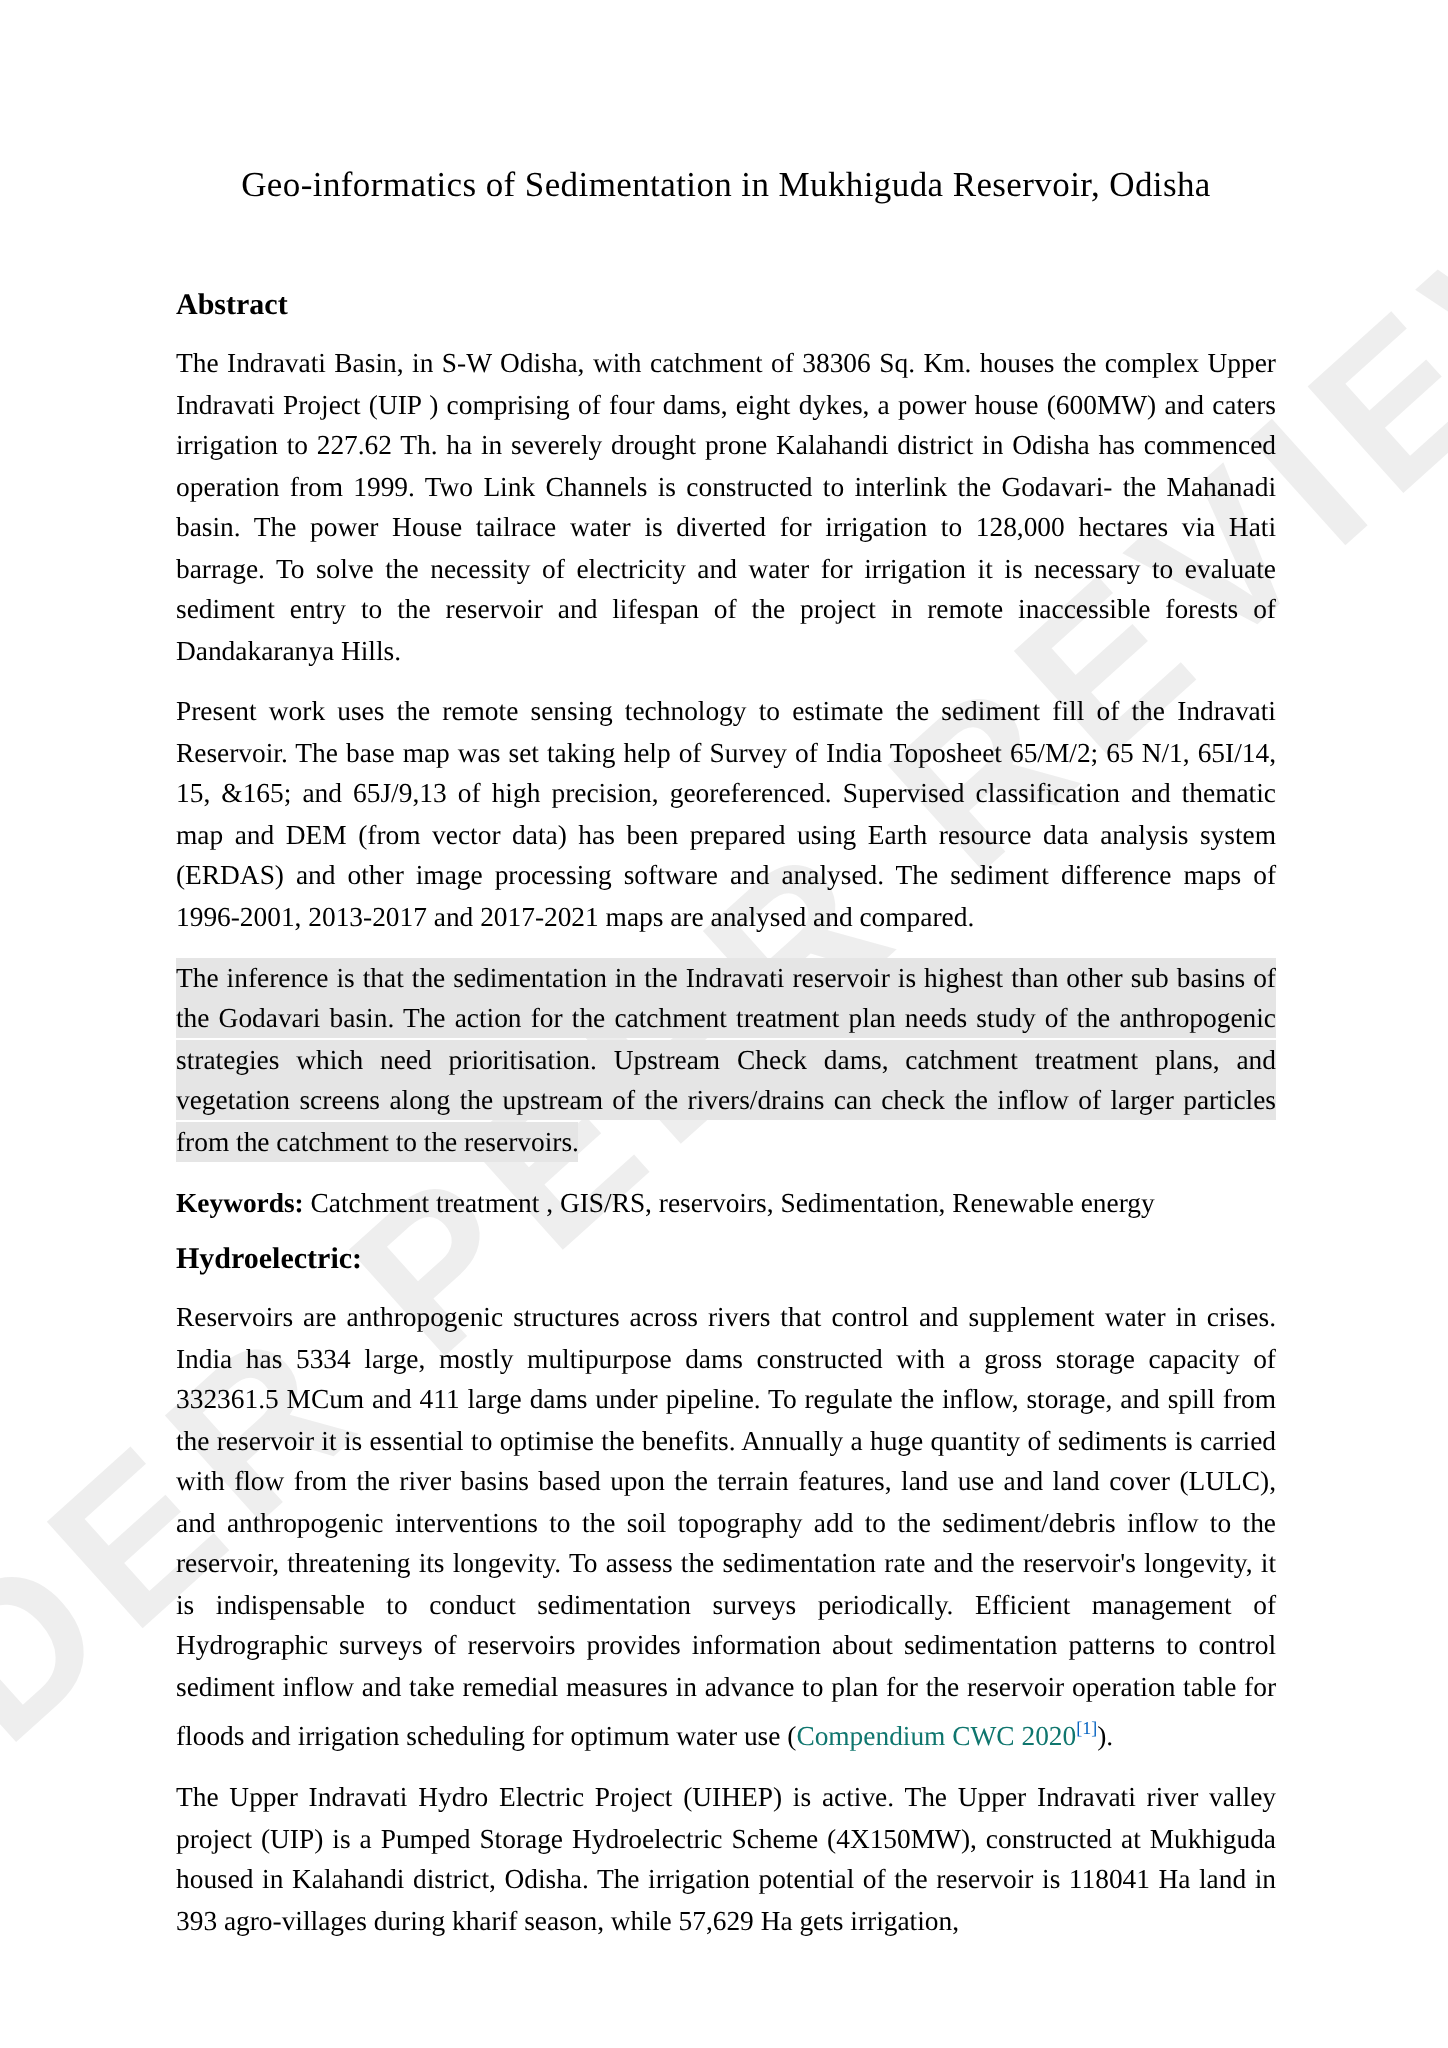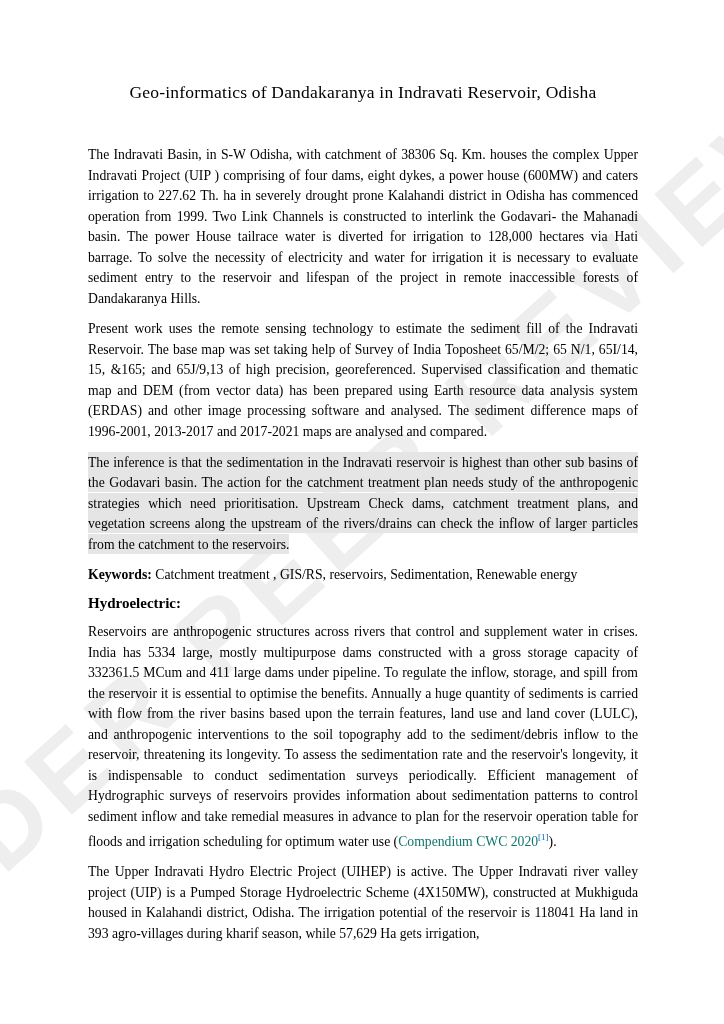--- a/index.html
+++ b/index.html
@@ -71,22 +71,23 @@
 </style>
 </head>
 <body>
 
 <div class="page">
 
   <div class="watermark">UNDER PEER REVIEW</div>
 
   <div class="content">
 
-    <h1 class="title">Geo-informatics of Dandakaranya in Indravati Reservoir, Odisha</h1>
+    <h1 class="title">Geo-informatics of Sedimentation in Mukhiguda Reservoir, Odisha</h1>
 
+    <h2 class="heading">Abstract</h2>
 
     <p class="body-para">The Indravati Basin, in S-W Odisha, with catchment of 38306 Sq. Km.  houses the complex Upper Indravati Project (UIP ) comprising of  four dams, eight dykes, a power house (600MW) and caters irrigation to  227.62 Th. ha in severely drought prone  Kalahandi district in Odisha has commenced operation from 1999. Two Link Channels is constructed to interlink the Godavari- the Mahanadi basin. The  power House tailrace water  is diverted for irrigation to 128,000 hectares via Hati barrage.  To solve the necessity of electricity and water for irrigation it is necessary to evaluate sediment entry to the reservoir and lifespan of the project in remote inaccessible forests of Dandakaranya Hills.</p>
 
     <p class="body-para">Present work uses the remote sensing technology to estimate the sediment fill of the Indravati Reservoir. The base map was set taking help of Survey of India Toposheet 65/M/2; 65 N/1, 65I/14, 15, &amp;165; and 65J/9,13 of high precision, georeferenced. Supervised classification and thematic map and DEM (from vector data) has been prepared using Earth resource data analysis system (ERDAS) and other image processing software and analysed. The sediment difference maps of 1996-2001, 2013-2017 and 2017-2021 maps are analysed and compared.</p>
 
     <p class="body-para"><span class="highlight">The inference is that the sedimentation in the Indravati reservoir is highest than other sub basins of the Godavari basin. The action  for the catchment treatment plan needs study of  the anthropogenic strategies which need prioritisation. Upstream Check dams, catchment treatment plans, and vegetation screens along the upstream of the  rivers/drains can check the inflow of larger particles from the catchment to the reservoirs.</span></p>
 
     <p class="body-para"><span class="kw-label">Keywords:</span><span> Catchment treatment , GIS/RS,  reservoirs,  Sedimentation, Renewable energy</span></p>
 
     <h2 class="heading">Hydroelectric:</h2>

